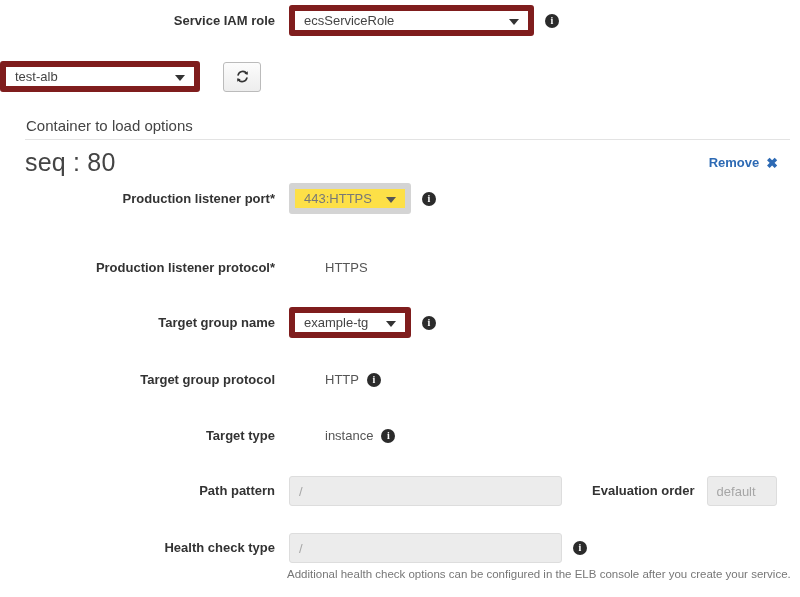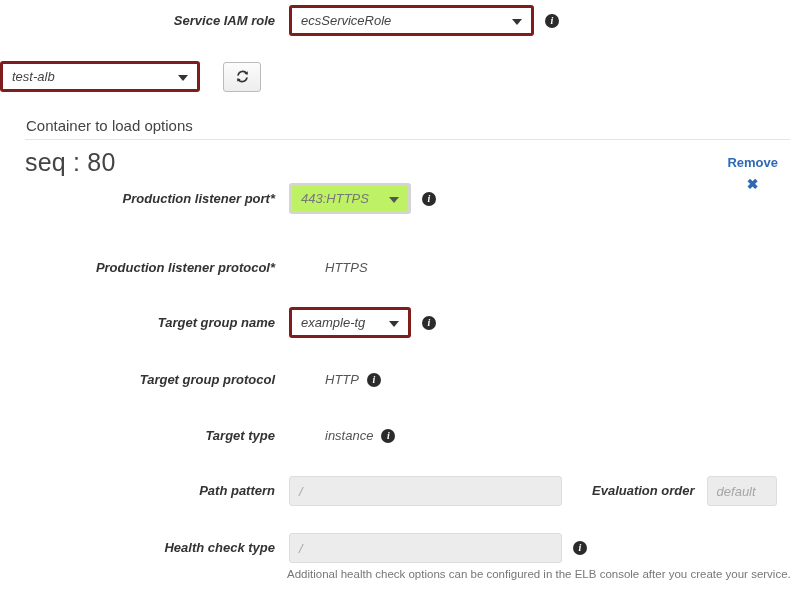--- a/index.html
+++ b/index.html
@@ -16,51 +16,50 @@
     overflow: hidden;
   }
 
   .page { position: relative; width: 800px; height: 597px; }
 
   
   .row {
     position: absolute;
     display: flex;
     align-items: center;
-    font-style: italic;
   }
   .label {
     font-size: 13px;
     font-weight: bold;
     color: #333333;
     text-align: right;
     padding-right: 14px;
     line-height: 1.2;
     white-space: nowrap;
   }
   .label-col { width: 275px; }
 
   
   .select {
     position: relative;
     box-sizing: border-box;
     height: 31px;
-    border: 3px solid #7f1d1d;
+    border: 6px solid #7f1d1d;
     border-radius: 3px;
     background: #ffffff;
     display: flex;
     align-items: center;
     padding: 0 26px 0 9px;
     font-size: 13px;
     color: #444444;
     white-space: nowrap;
     overflow: hidden;
   }
   .select.disabled {
-    background: #bef264;
+    background: #fde047;
     border-color: #d4d4d4;
     color: #777777;
   }
   .caret {
     position: absolute;
     right: 9px;
     top: 50%;
     margin-top: -2px;
     width: 0; height: 0;
     border-left: 5px solid transparent;
@@ -143,21 +142,20 @@
     position: absolute;
     right: 22px;
     top: 155px;
     display: flex;
     align-items: center;
     gap: 7px;
     font-size: 13px;
     font-weight: bold;
     color: #2d6ab4;
     cursor: pointer;
-    flex-direction: column;
   }
   .remove-x {
     font-size: 14px;
     font-weight: bold;
     color: #2d6ab4;
     line-height: 1;
   }
 
   
   .value {

